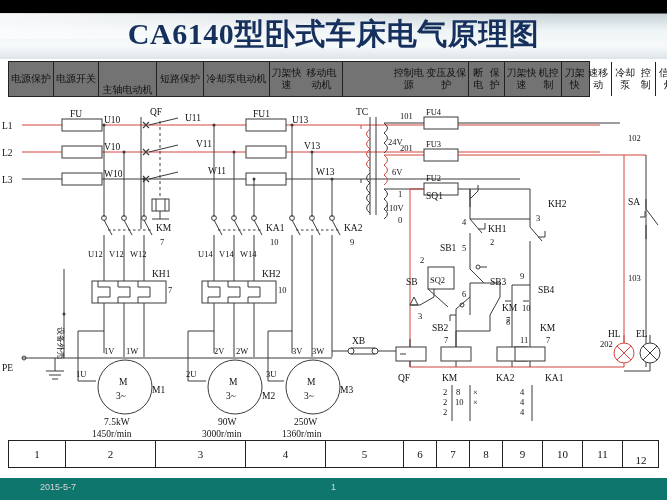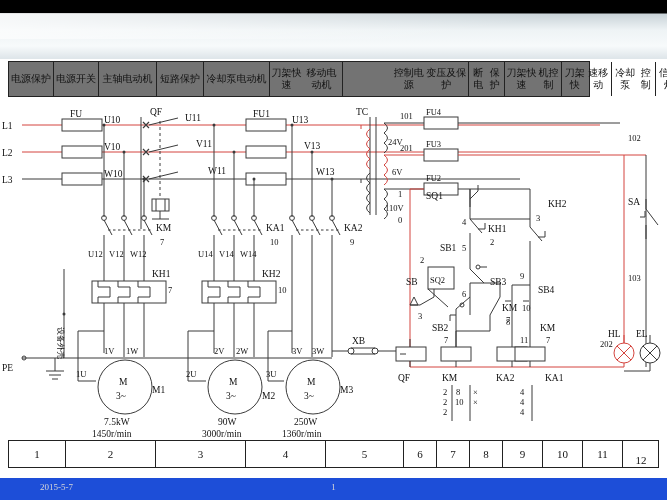--- a/index.html
+++ b/index.html
@@ -29,22 +29,22 @@
   #fnrow .cell:last-child{border-right:none;}
 
   
   #numrow{position:absolute;left:8px;top:381px;width:651px;height:28px;
     display:flex;border:1px solid #222;box-sizing:border-box;background:#fff;}
   #numrow .cell{border-right:1px solid #222;display:flex;align-items:center;justify-content:center;
     font-size:11px;color:#111;box-sizing:border-box;}
   #numrow .cell:last-child{border-right:none;}
 
   
-  #footer{position:absolute;left:0;top:478px;width:667px;height:22px;background:#1d4ed8;color:#d8d8d8;
-    font-size:9px;font-family:Liberation Serif, serif;}
+  #footer{position:absolute;left:0;top:478px;width:667px;height:22px;background:#0f766e;color:#d8d8d8;
+    font-size:9px;font-family:Liberation Sans, sans-serif;}
   #footer .date{position:absolute;left:40px;top:4px;}
   #footer .pg{position:absolute;left:0;top:4px;width:667px;text-align:center;}
 
   
   #svgwrap{position:absolute;left:0;top:40px;width:667px;height:340px;}
   svg{display:block;}
   .wk{stroke:#3b3b3b;stroke-width:1;fill:none;}        
   .wr{stroke:#d4453f;stroke-width:1;fill:none;}        
   .wk2{stroke:#3b3b3b;stroke-width:1.2;fill:none;}
   .bx{stroke:#3b3b3b;stroke-width:1;fill:#fff;}
@@ -53,34 +53,35 @@
   .txcn{font-family:"DejaVu Sans","Liberation Sans",sans-serif;font-size:8px;fill:#111;}
   .dot{fill:#3b3b3b;}
 </style>
 </head>
 <body>
 
 <div id="page">
 
   <div id="banner">
     <div id="banner-shine"></div>
+    <div id="title">CA6140型卧式车床电气原理图</div>
   </div>
 
   <div id="sheet">
 
     <div id="fnrow">
         <div class="cell" style="width: 45px; flex: 0 0 45px;">
           <div>电源</div>
           <div>保护</div>
         </div>
         <div class="cell" style="width: 45px; flex: 0 0 45px;">
           <div>电源</div>
           <div>开关</div>
         </div>
-        <div class="cell" style="width: 58px; flex: 0 0 58px;">
+        <div class="cell" style="width: 58px; flex: 0 0 58px; align-items: flex-end;">
           <div>主轴</div>
           <div>电动机</div>
         </div>
         <div class="cell" style="width: 47px; flex: 0 0 47px;">
           <div>短路</div>
           <div>保护</div>
         </div>
         <div class="cell" style="width: 66px; flex: 0 0 66px;">
           <div>冷却泵</div>
           <div>电动机</div>

